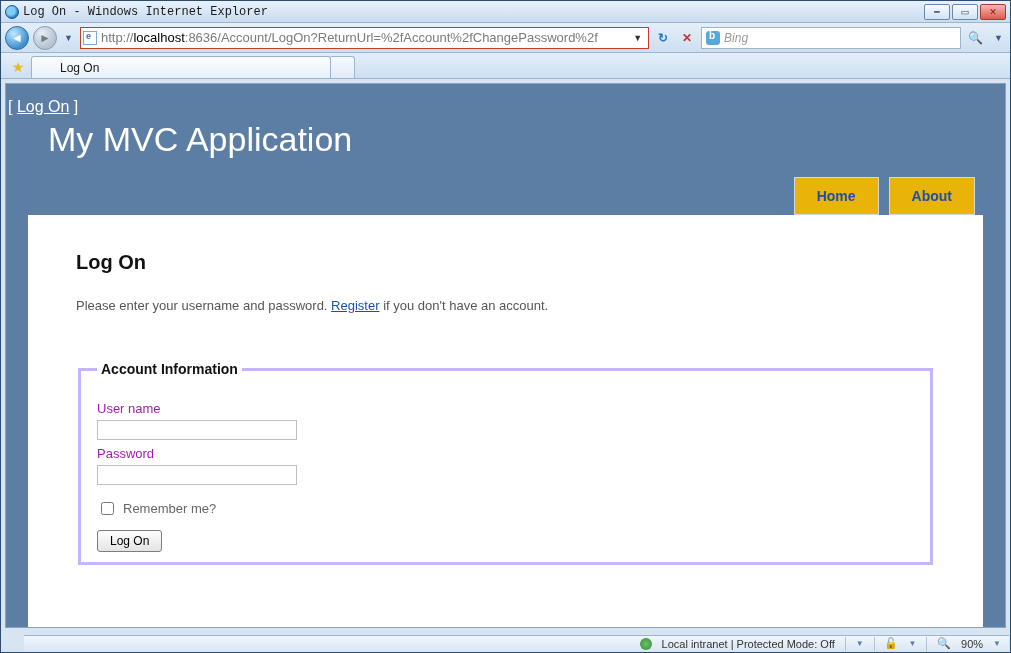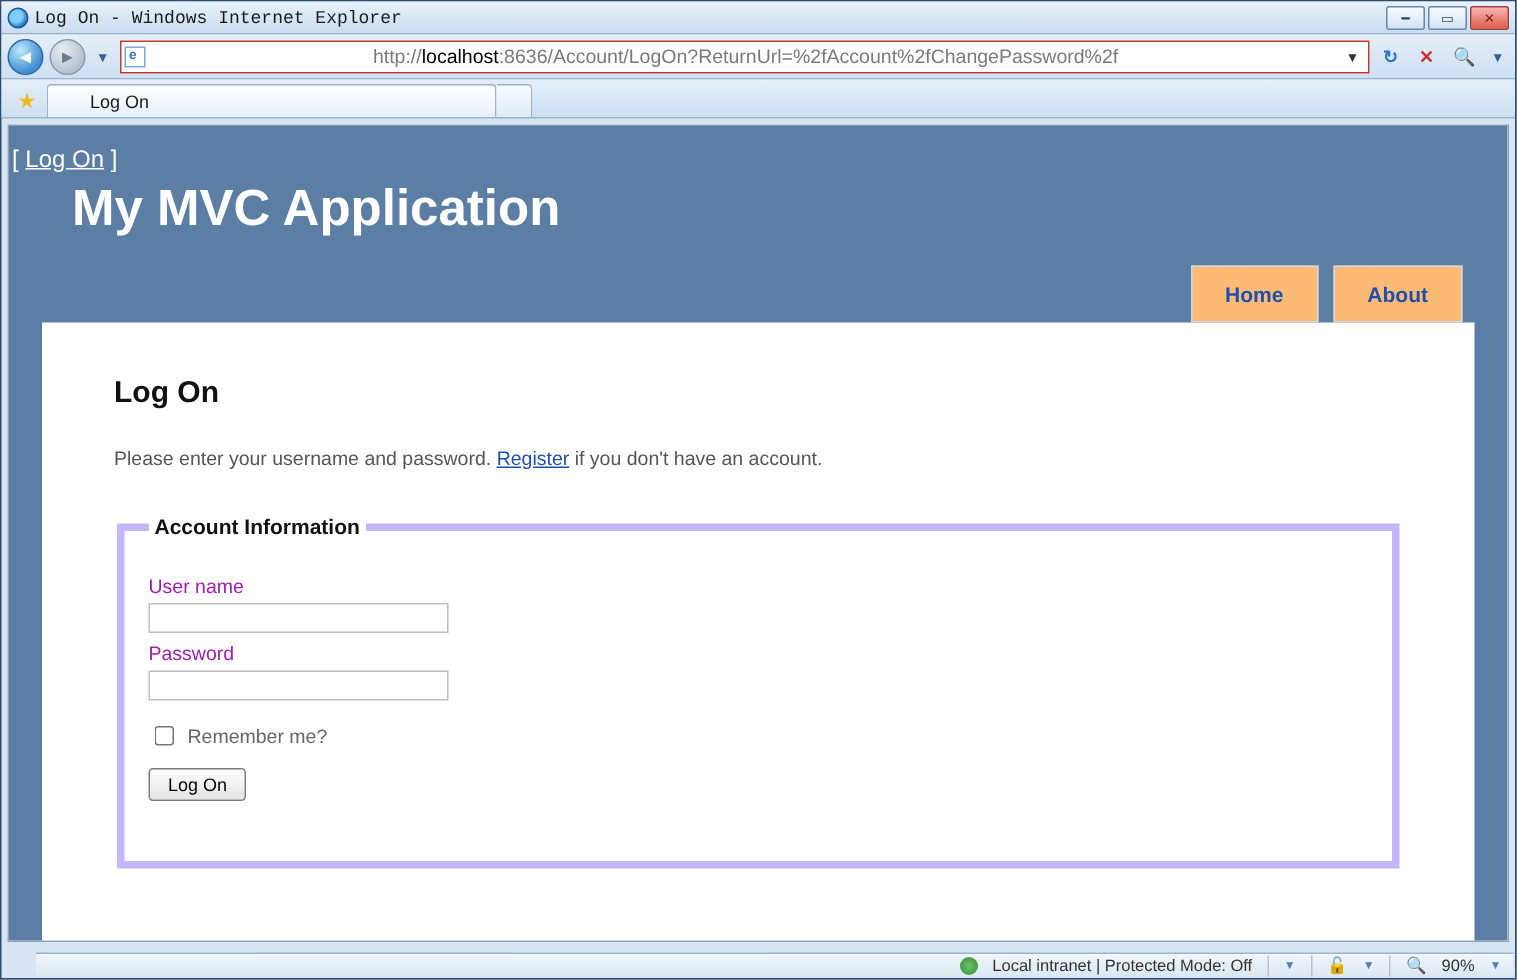--- a/index.html
+++ b/index.html
@@ -38,21 +38,21 @@
     height: 30px; display:flex; align-items:center; padding: 2px 4px; gap:4px;
     background: linear-gradient(#e4eef9,#cddff1);
     border-bottom:1px solid #9db4ce;
   }
   .navbtn { width:24px; height:24px; border-radius:50%;
     background:radial-gradient(circle at 35% 30%, #bfeaff, #3f8ed0 70%);
     border:1px solid #2e6ba8; display:flex; align-items:center; justify-content:center; color:#fff;}
   .navbtn.fwd { background:radial-gradient(circle at 35% 30%, #e8eef4,#b4c2d1 70%); border-color:#8a9bad; color:#6d7c8c;}
   .tinyarrow { font-size:9px; padding:0 3px; color:#35608f;}
   .addrbar { flex:1; display:flex; align-items:center; height:22px;
-    border:1px solid #c23b2f; background:#fff; padding:0 2px;text-align:center;}
+    border:1px solid #c23b2f; background:#fff; padding:0 2px;}
   .addrbar .page-icon { width:14px; height:14px; margin-right:4px;
     background:#fff; border:1px solid #7ba8d8; position:relative;}
   .addrbar .page-icon::after{content:"e"; position:absolute; font-size:9px; color:#2b77c7; left:2px; top:-1px; font-weight:bold;}
   .addrbar .url { flex:1; font-size:13px; color:#000; white-space:nowrap; overflow:hidden;}
   .addrbar .url .proto{color:#7a7a7a;}
   .addrbar .url .host{color:#000; font-weight:normal;}
   .addrbar .url .rest{color:#7a7a7a;}
   .addrbar .dd { font-size:9px; color:#333; padding:0 4px;}
   .tb-icon { width:20px; height:20px; display:flex; align-items:center; justify-content:center; font-size:12px;}
   .refresh{ color:#2b77c7; font-weight:bold;}
@@ -75,28 +75,28 @@
   .content-area {
     position:absolute; top:82px; left:4px; right:4px; bottom:24px;
     background:#fff; border:1px solid #8aa2bd;
     overflow:hidden;
   }
   
   .page { position:absolute; inset:0; background:#5c7ea4; font-family:Verdana, Arial, sans-serif;}
   .page-inner { margin:0 2px; background:#5c7ea4; height:100%;}
   .topbar { padding:14px 28px 0 0; color:#fff; font-size:16px;}
   .topbar a{ color:#fff; }
-  .apptitle { color:#fff; font-size:34px; font-weight:bold; padding:4px 0 18px 40px; font-family:Arial, sans-serif;}
+  .apptitle { color:#fff; font-size:34px; font-weight:normal; padding:4px 0 18px 40px; font-family:Arial, sans-serif;}
   .navtabs { display:flex; justify-content:flex-end; gap:10px; padding-right:28px; }
-  .navtab { background:#fdba74; border:1px solid #cfd9e4; padding:10px 22px; color:#1d4fb0; font-weight:bold; font-size:14px; font-family:Arial, sans-serif;}
+  .navtab { background:#eab308; border:1px solid #cfd9e4; padding:10px 22px; color:#1d4fb0; font-weight:bold; font-size:14px; font-family:Arial, sans-serif;}
   .main { background:#fff; margin:0 20px; padding:36px 48px 70px 48px;}
   .main h2 { margin:0 0 24px 0; font-size:20px; font-family:Arial, sans-serif; font-weight:bold; color:#111;}
-  .instr { font-size:13px; color:#555; margin-bottom:30px;}
+  .instr { font-size:13px; color:#555; margin-bottom:48px;}
   .instr a { color:#1d4fb0;}
-  fieldset { border:5px solid #c4b5fd; padding:18px 16px 40px 16px;}
+  fieldset { border:3px solid #c4b5fd; padding:18px 16px 10px 16px;}
   legend { font-weight:bold; font-size:14px; font-family:Arial, sans-serif; padding:0 4px; color:#111;}
   .field-label { display:block; color:#a21caf; font-size:13px; margin:6px 0 4px 0;}
   .txt { width:200px; height:20px; border:1px solid #bfbfbf; background:#fff;}
   .remember { display:flex; align-items:center; gap:6px; margin:14px 0 12px 0; color:#666; font-size:13px;}
   .remember input { width:13px; height:13px;}
   .submit { padding:3px 12px; border:1px solid #7d7d7d; border-radius:3px;
     background:linear-gradient(#fdfdfd,#e4e4e4); font-size:12px; font-family:Arial;}
   
   .statusbar {
     position:absolute; left:1px; right:1px; bottom:1px; height:16px;
@@ -130,20 +130,25 @@
     <span class="tinyarrow">▼</span>
     <div class="addrbar">
       <span class="page-icon"></span>
       <span class="url">
         <span class="proto">http://</span><span class="host">localhost</span><span class="rest">:8636/Account/LogOn?ReturnUrl=%2fAccount%2fChangePassword%2f</span>
       </span>
       <span class="dd">▼</span>
     </div>
     <div class="tb-icon refresh">↻</div>
     <div class="tb-icon stop">✕</div>
+    <div class="searchbox">
+      <span class="bing"></span>
+      <span>Bing</span>
+      <span style="flex:1"></span>
+    </div>
     <div class="tb-icon searchbtn">🔍</div>
     <span class="tinyarrow">▼</span>
   </div>
 
   <div class="tabbar">
     <div class="fav">★</div>
     <div class="tab">
       <span class="ie-icon"></span>
       <span>Log On</span>
     </div>

